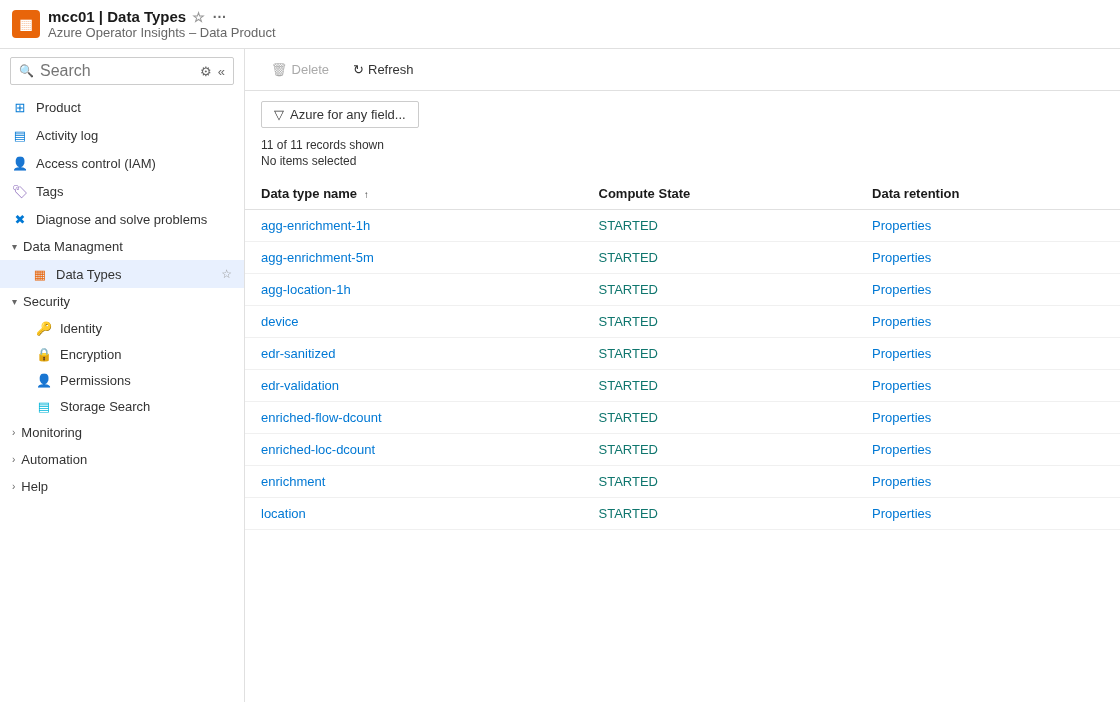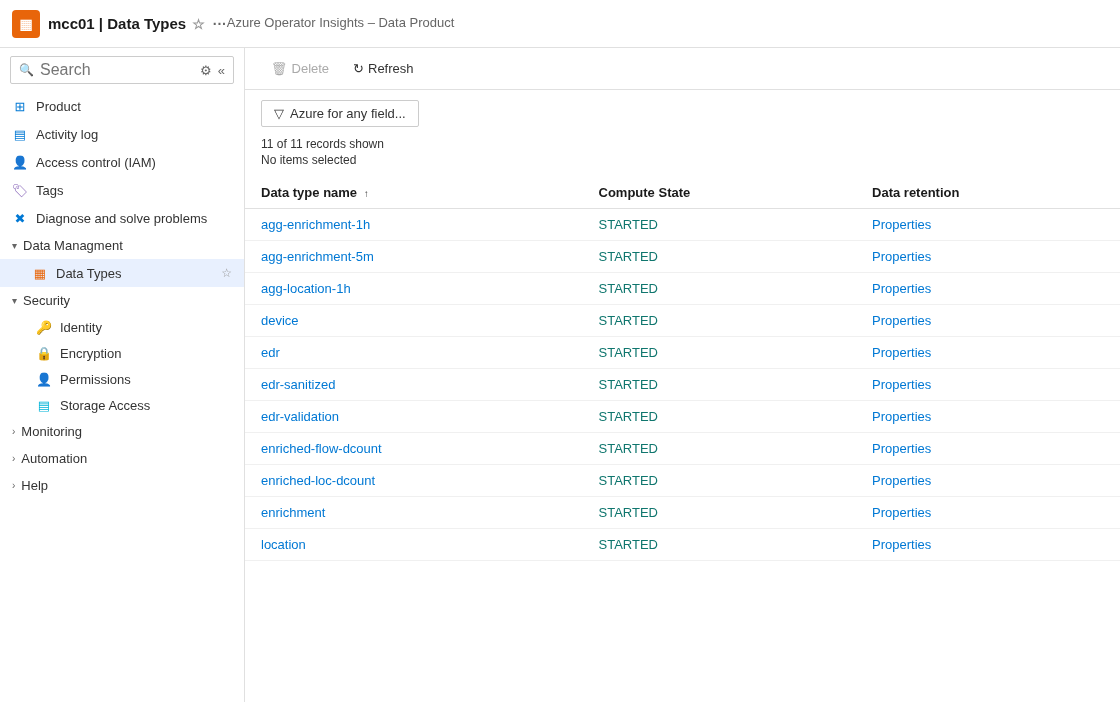--- a/index.html
+++ b/index.html
@@ -18,21 +18,21 @@
     .app-icon {
       width: 28px; height: 28px;
       background: #e8650a;
       border-radius: 4px;
       display: flex; align-items: center; justify-content: center;
       color: #fff;
       font-size: 14px;
       font-weight: bold;
       flex-shrink: 0;
     }
-    .header-title-block { display: flex; flex-direction: row; }
+    .header-title-block { display: flex; flex-direction: column; }
     .header-title { font-size: 15px; font-weight: 600; color: #1a1a1a; display: flex; align-items: center; gap: 6px; }
     .header-subtitle { font-size: 13px; color: #666; }
     .header-star { color: #999; font-size: 14px; cursor: pointer; }
     .header-ellipsis { color: #666; font-size: 14px; cursor: pointer; margin-left: 2px; }
 
     
     .main-layout {
       display: flex;
       flex: 1;
       overflow: hidden;
@@ -274,21 +274,21 @@
         <span>Encryption</span>
       </div>
 
       <div class="nav-sub-item">
         <span class="nav-icon icon-gray">👤</span>
         <span>Permissions</span>
       </div>
 
       <div class="nav-sub-item">
         <span class="nav-icon" style="color:#00b4d8;">▤</span>
-        <span>Storage Access</span>
+        <span>Storage Search</span>
       </div>
 
       <div class="nav-group-header">
         <span class="chevron">›</span>
         <span>Monitoring</span>
       </div>
 
       <div class="nav-group-header">
         <span class="chevron">›</span>
         <span>Automation</span>
@@ -355,25 +355,20 @@
             <td class="link-cell">agg-location-1h</td>
             <td>STARTED</td>
             <td class="props-cell">Properties</td>
           </tr>
           <tr>
             <td class="link-cell">device</td>
             <td>STARTED</td>
             <td class="props-cell">Properties</td>
           </tr>
           <tr>
-            <td class="link-cell">edr</td>
-            <td>STARTED</td>
-            <td class="props-cell">Properties</td>
-          </tr>
-          <tr>
             <td class="link-cell">edr-sanitized</td>
             <td>STARTED</td>
             <td class="props-cell">Properties</td>
           </tr>
           <tr>
             <td class="link-cell">edr-validation</td>
             <td>STARTED</td>
             <td class="props-cell">Properties</td>
           </tr>
           <tr>

